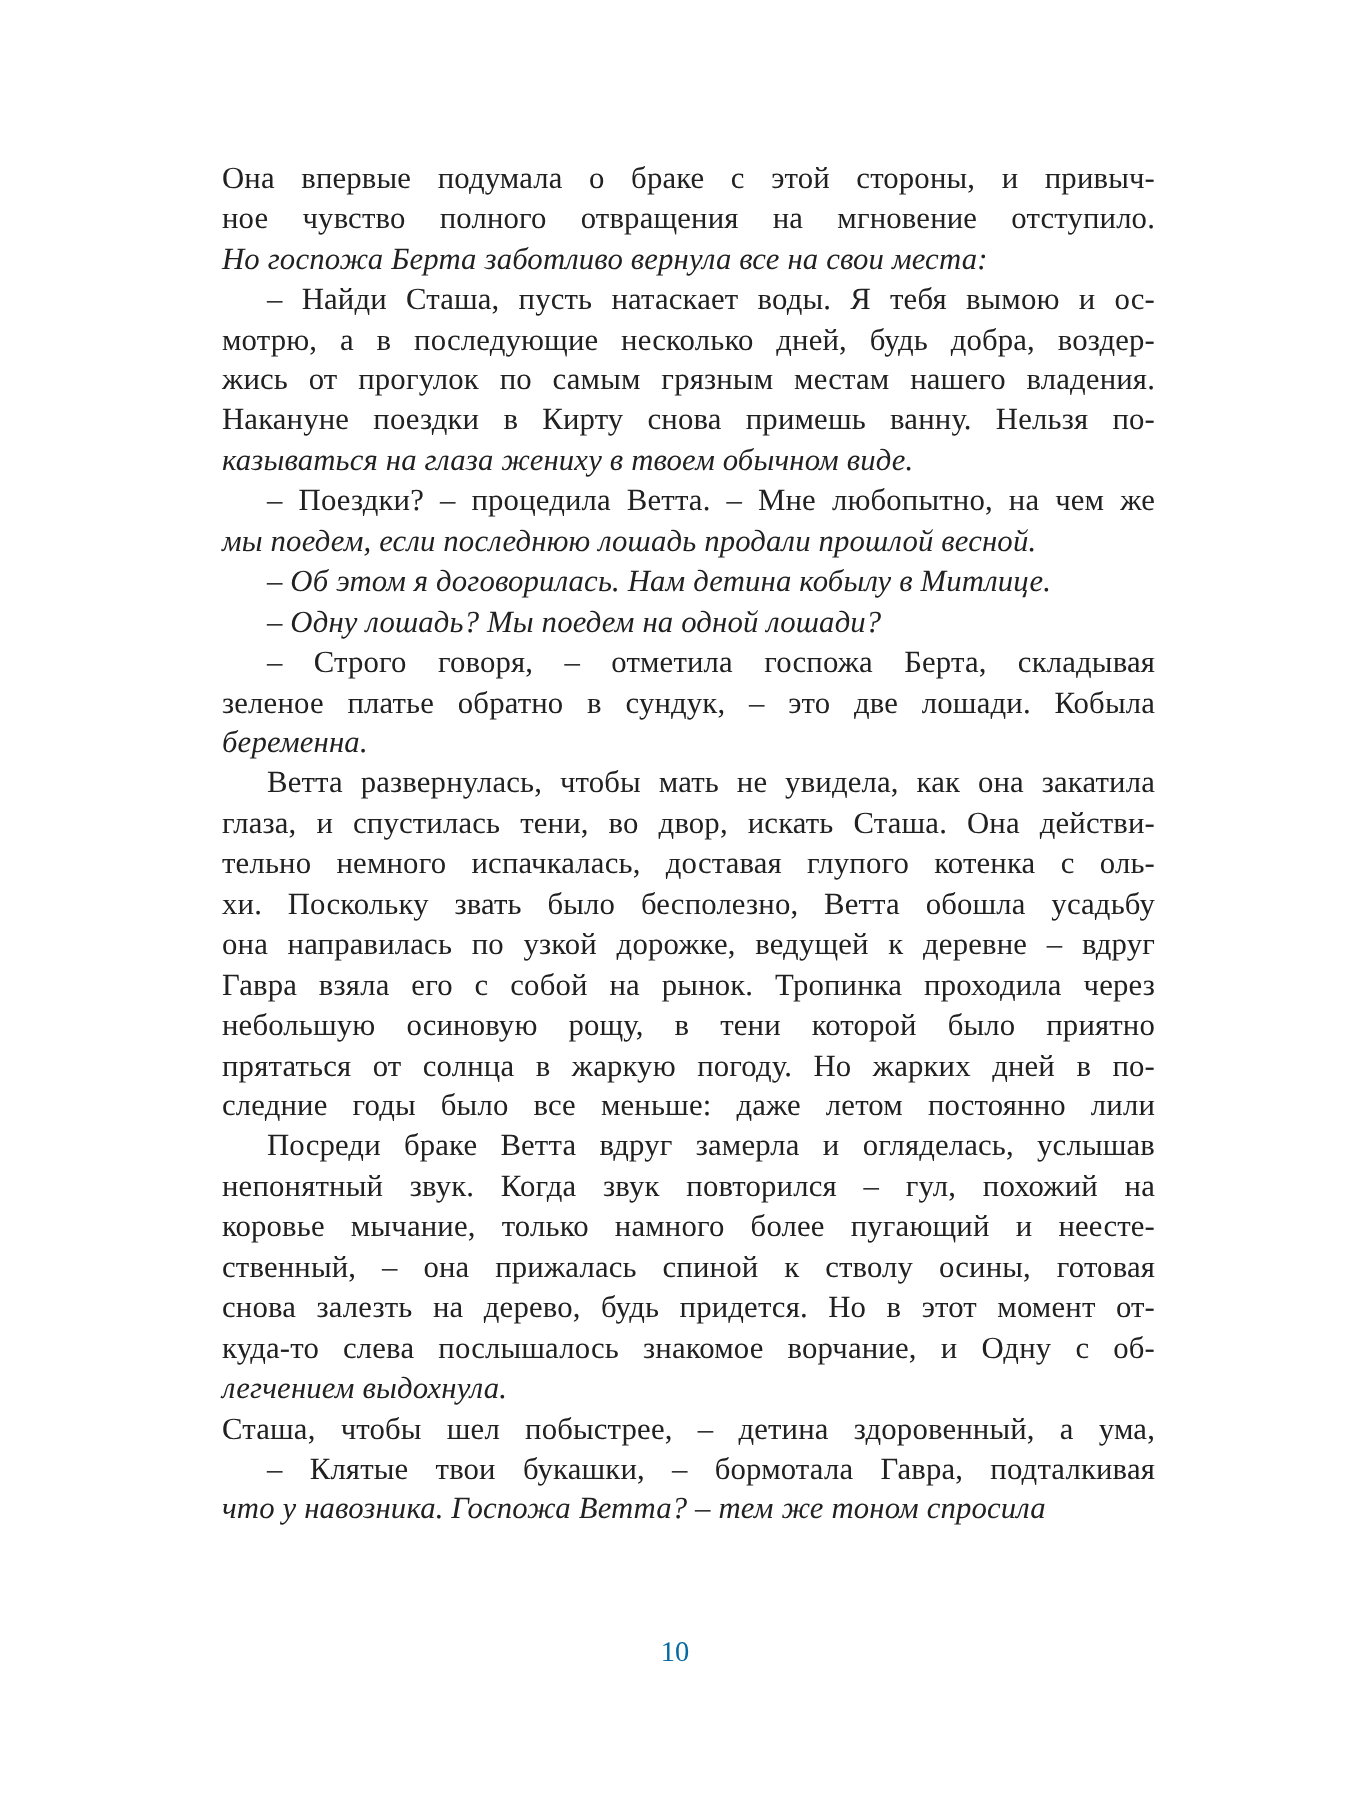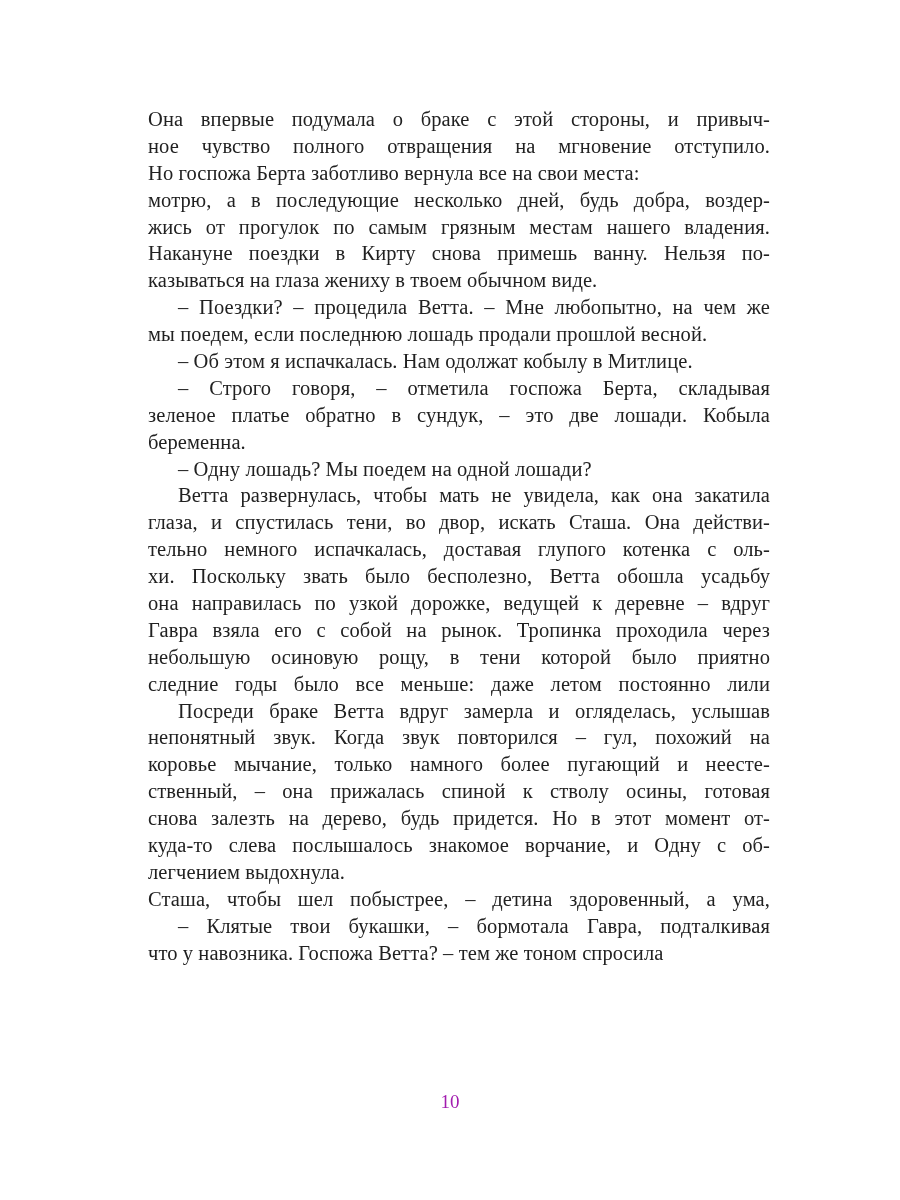--- a/index.html
+++ b/index.html
@@ -31,74 +31,77 @@
     white-space: nowrap;
     font-size: 20.5px;
     line-height: 26.9px;
     height: 26.9px;
     text-align: justify;
     text-align-last: justify;
     letter-spacing: 0.1px;
   }
   .text-line.last {
     text-align-last: left;
+    font-style: italic;
   }
   .text-line.indent {
     padding-left: 30px;
   }
   .page-number {
     position: absolute;
     top: 1090px;
     left: 0;
     width: 900px;
     text-align: center;
     font-size: 19px;
     line-height: 24px;
-    color: #a21caf;
+    color: #0369a1;
   }
 </style>
 </head>
 <body>
 
 <div class="book-page">
   <div class="text-column">
       <div class="paragraph">
         <div class="text-line">Она впервые подумала о браке с этой стороны, и привыч-</div>
         <div class="text-line">ное чувство полного отвращения на мгновение отступило.</div>
         <div class="text-line last">Но госпожа Берта заботливо вернула все на свои места:</div>
       </div>
       <div class="paragraph">
+        <div class="text-line indent">– Найди Сташа, пусть натаскает воды. Я тебя вымою и ос-</div>
         <div class="text-line">мотрю, а в последующие несколько дней, будь добра, воздер-</div>
         <div class="text-line">жись от прогулок по самым грязным местам нашего владения.</div>
         <div class="text-line">Накануне поездки в Кирту снова примешь ванну. Нельзя по-</div>
         <div class="text-line last">казываться на глаза жениху в твоем обычном виде.</div>
       </div>
       <div class="paragraph">
         <div class="text-line indent">– Поездки? – процедила Ветта. – Мне любопытно, на чем же</div>
         <div class="text-line last">мы поедем, если последнюю лошадь продали прошлой весной.</div>
       </div>
       <div class="paragraph">
-        <div class="text-line last indent">– Об этом я испачкалась. Нам одолжат кобылу в Митлице.</div>
+        <div class="text-line last indent">– Об этом я договорилась. Нам детина кобылу в Митлице.</div>
+      </div>
+      <div class="paragraph">
+        <div class="text-line last indent">– Одну лошадь? Мы поедем на одной лошади?</div>
       </div>
       <div class="paragraph">
         <div class="text-line indent">– Строго говоря, – отметила госпожа Берта, складывая</div>
         <div class="text-line">зеленое платье обратно в сундук, – это две лошади. Кобыла</div>
         <div class="text-line last">беременна.</div>
-      </div>
-      <div class="paragraph">
-        <div class="text-line last indent">– Одну лошадь? Мы поедем на одной лошади?</div>
       </div>
       <div class="paragraph">
         <div class="text-line indent">Ветта развернулась, чтобы мать не увидела, как она закатила</div>
         <div class="text-line">глаза, и спустилась тени, во двор, искать Сташа. Она действи-</div>
         <div class="text-line">тельно немного испачкалась, доставая глупого котенка с оль-</div>
         <div class="text-line">хи. Поскольку звать было бесполезно, Ветта обошла усадьбу</div>
         <div class="text-line">она направилась по узкой дорожке, ведущей к деревне – вдруг</div>
         <div class="text-line">Гавра взяла его с собой на рынок. Тропинка проходила через</div>
         <div class="text-line">небольшую осиновую рощу, в тени которой было приятно</div>
+        <div class="text-line">прятаться от солнца в жаркую погоду. Но жарких дней в по-</div>
         <div class="text-line">следние годы было все меньше: даже летом постоянно лили</div>
       </div>
       <div class="paragraph">
         <div class="text-line indent">Посреди браке Ветта вдруг замерла и огляделась, услышав</div>
         <div class="text-line">непонятный звук. Когда звук повторился – гул, похожий на</div>
         <div class="text-line">коровье мычание, только намного более пугающий и неесте-</div>
         <div class="text-line">ственный, – она прижалась спиной к стволу осины, готовая</div>
         <div class="text-line">снова залезть на дерево, будь придется. Но в этот момент от-</div>
         <div class="text-line">куда-то слева послышалось знакомое ворчание, и Одну с об-</div>
         <div class="text-line last">легчением выдохнула.</div>

